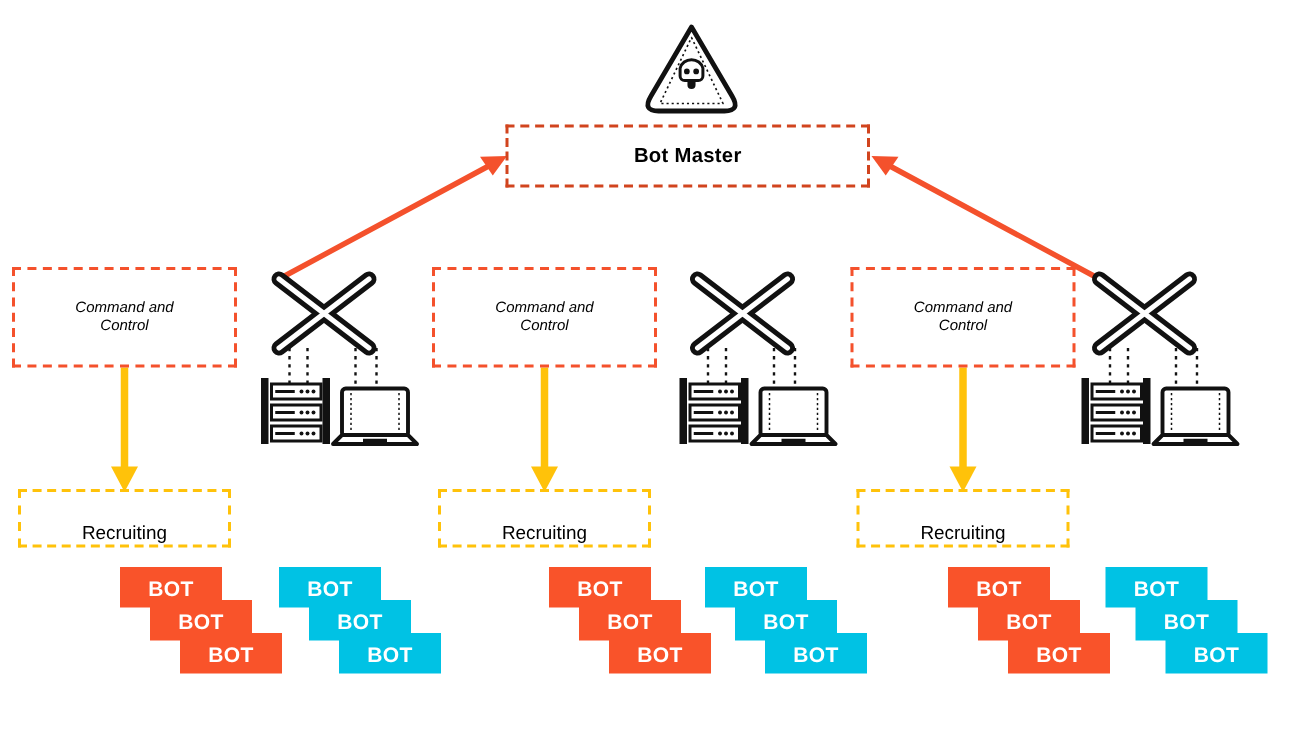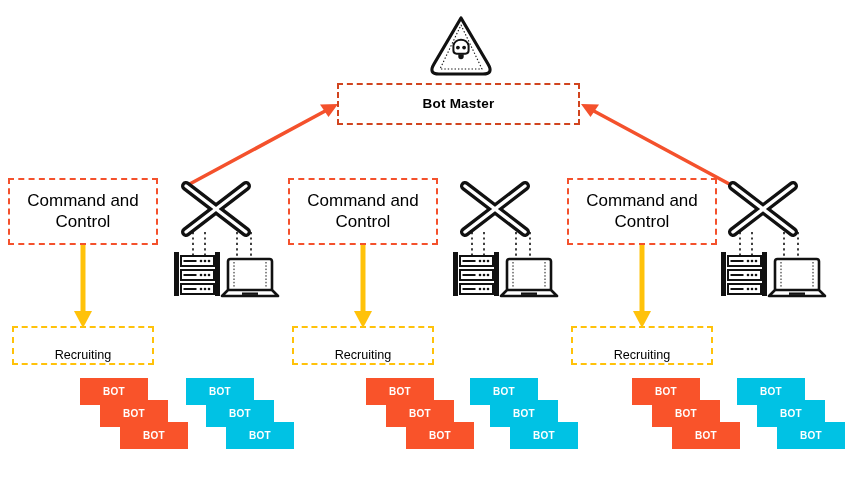--- a/index.html
+++ b/index.html
@@ -24,33 +24,33 @@
     line-height: 1.18;
   }
   .dbox.master {
     border: 2px dashed #D1441E;
     font-size: 13.5px; font-weight: bold;
     letter-spacing: .2px;
     text-align: right;
   }
   .dbox.cc {
     border: 2px dashed #F4512C;
-    font-size: 17px; font-weight: normal;
+    font-size: 10px; font-weight: normal; font-style: italic;
   }
   .dbox.recruit {
     border: 2px dashed #FFC20A;
     font-size: 12.6px; font-weight: normal; align-items: flex-end;
   }
   .dbox span { display: block; white-space: pre-line; }
 
   
   .botcard {
     position: absolute; box-sizing: border-box;
     display: flex; align-items: center; justify-content: center;
-    color: #ffffff; font-weight: bold; font-size: 10px;
+    color: #ffffff; font-weight: bold; font-size: 14px;
     letter-spacing: .3px;
   }
   .botcard.orange { background: #F9532A; }
   .botcard.cyan   { background: #00C2E4; }
 
   
   svg.overlay {
     position: absolute; left: 0; top: 0;
     width: 868px; height: 488px;
     overflow: visible; pointer-events: none;

